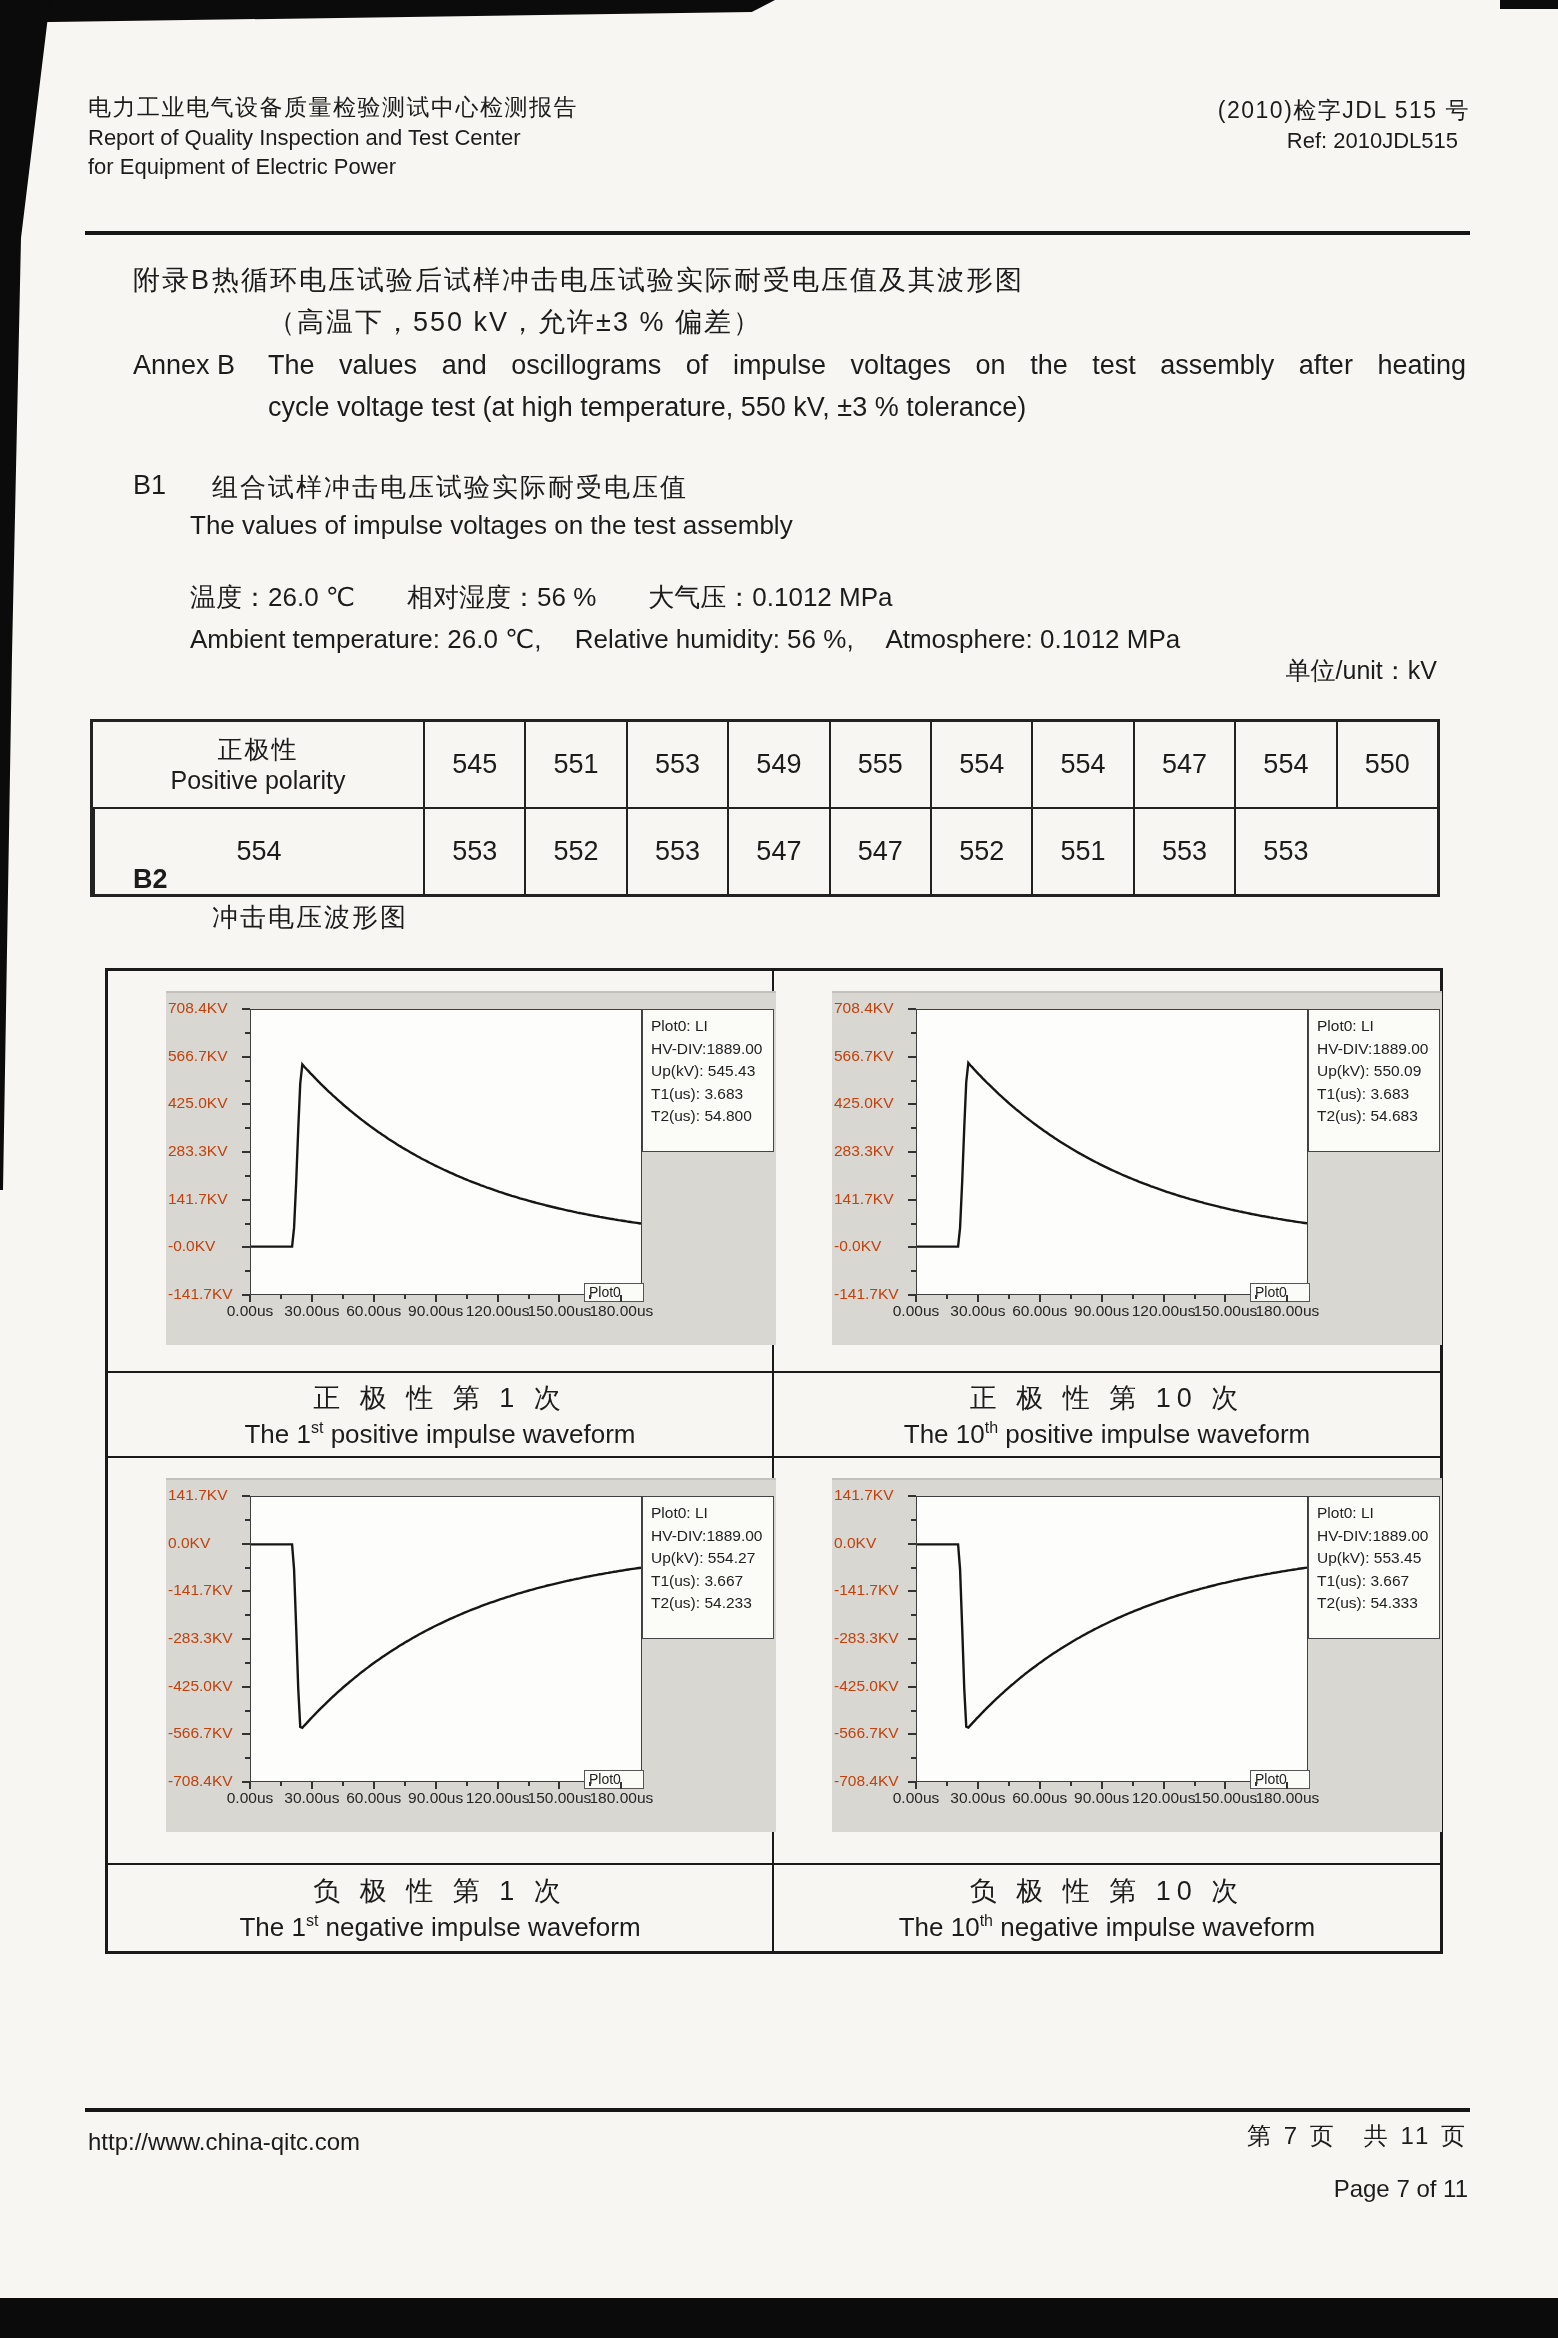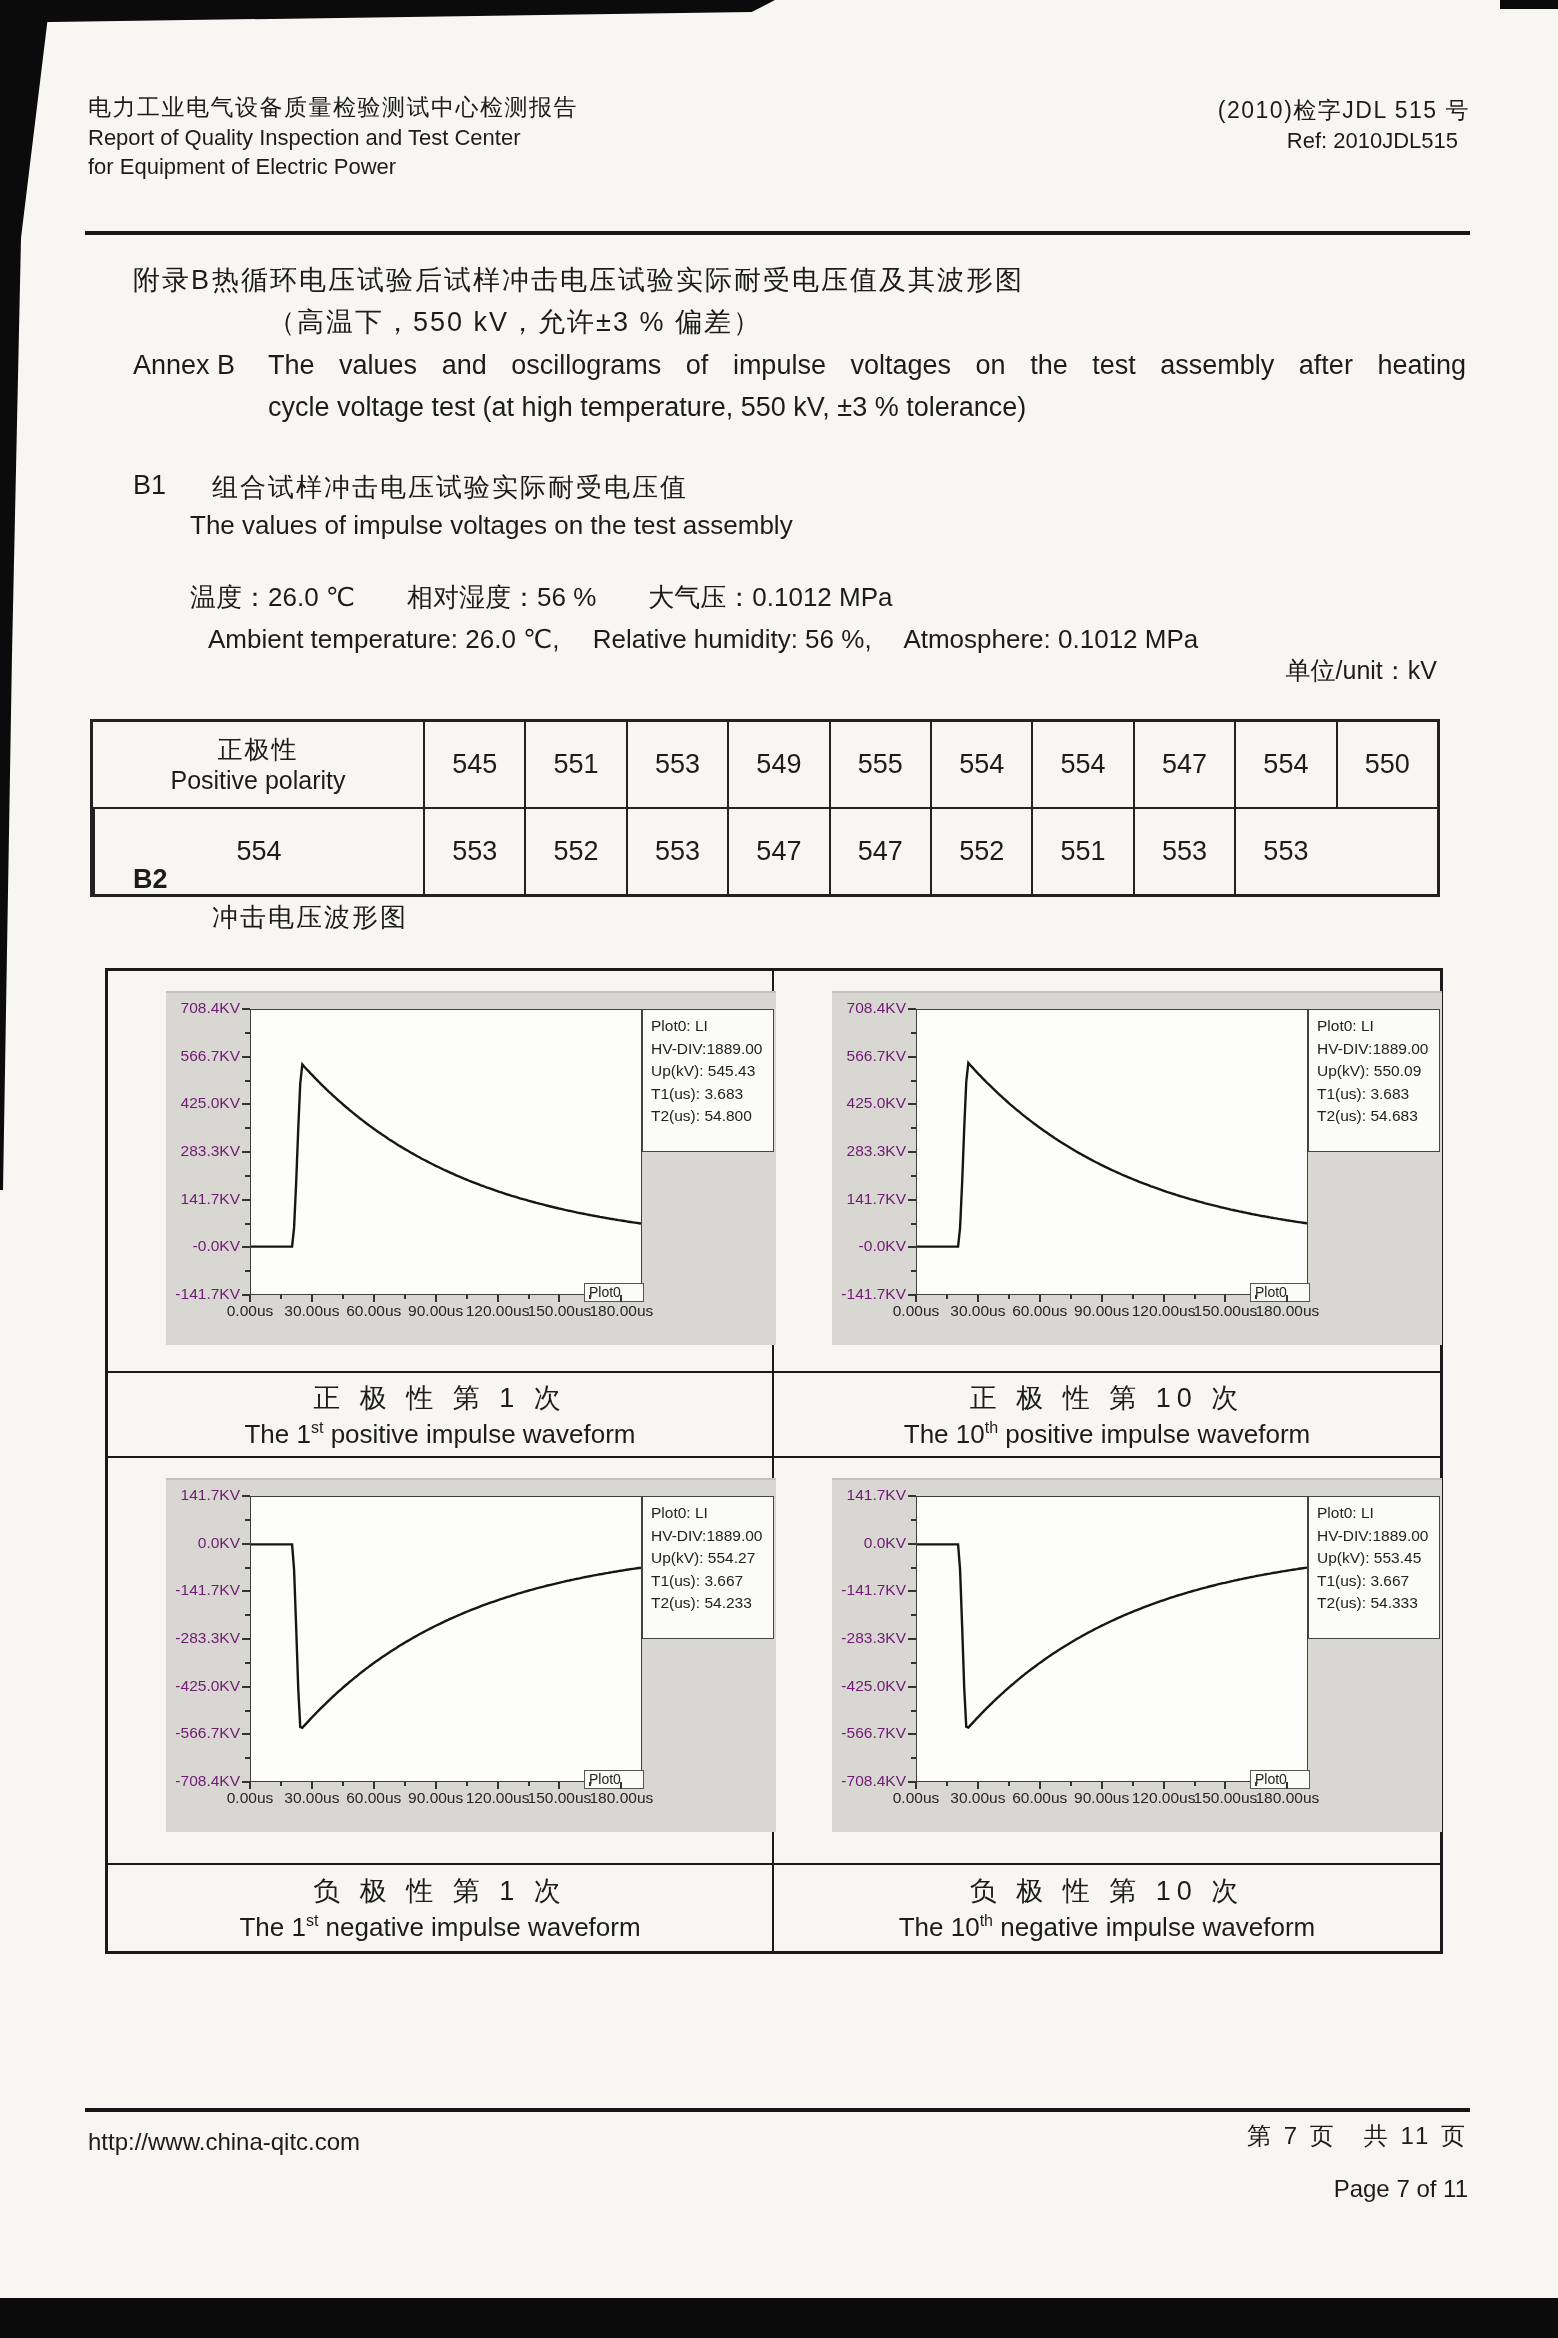--- a/index.html
+++ b/index.html
@@ -57,21 +57,21 @@
     background:#fdfdfb;border:1.5px solid #3f3f3f;box-sizing:border-box;
   }
   .plot svg{position:absolute;left:0;top:0;width:100%;height:100%;}
   .wavepath{fill:none;stroke:#161616;stroke-width:2.4;}
   .anno{
     position:absolute;left:476px;top:16px;width:132px;height:143px;
     background:#fbfbf8;border:1.5px solid #454545;box-sizing:border-box;
     font-size:15.5px;line-height:22.5px;padding:5px 2px 0 8px;color:#222;
     overflow:hidden;white-space:nowrap;
   }
-  .ytick-label{position:absolute;font-size:15.5px;color:#701a75;width:72px;text-align:right;}
+  .ytick-label{position:absolute;font-size:15.5px;color:#c2410c;width:72px;}
   .xtick-label{position:absolute;font-size:15.5px;color:#262626;text-align:center;}
   .tickmark{position:absolute;background:#333;}
   .plot0chip{
     position:absolute;left:418px;top:290px;width:60px;height:19px;
     background:#fbfbf8;border:1px solid #555;box-sizing:border-box;
     font-size:14px;line-height:17px;padding-left:4px;overflow:hidden;color:#222;
   }
   
   .foot-url{font-size:24px;}
   .foot-zh{font-size:24px;letter-spacing:3px;}
@@ -105,21 +105,21 @@
   <div class="abs zh-lg" style="left:268px;top:304px;">（高温下，550 kV，允许±3 % 偏差）</div>
   <div class="abs en-lg" style="left:133px;top:350px;font-size:27px;">Annex B</div>
   <div class="abs en-lg just" style="left:268px;top:350px;width:1198px;font-size:27px;">The values and oscillograms of impulse voltages on the test assembly after heating</div>
   <div class="abs en-lg" style="left:268px;top:392px;font-size:27px;">cycle voltage test (at high temperature, 550 kV, ±3 % tolerance)</div>
 
   <div class="abs sec-label" style="left:133px;top:470px;">B1</div>
   <div class="abs zh-lg" style="left:212px;top:470px;font-size:26px;">组合试样冲击电压试验实际耐受电压值</div>
   <div class="abs en-lg" style="left:190px;top:510px;">The values of impulse voltages on the test assembly</div>
 
   <div class="abs" style="left:190px;top:580px;font-size:26px;">温度：26.0 ℃　　相对湿度：56 %　　大气压：0.1012 MPa</div>
-  <div class="abs" style="left:208px;top:622px;font-size:26px;">Ambient temperature: 26.0 ℃,　 Relative humidity: 56 %,　 Atmosphere: 0.1012 MPa</div>
+  <div class="abs" style="left:190px;top:622px;font-size:26px;">Ambient temperature: 26.0 ℃,　 Relative humidity: 56 %,　 Atmosphere: 0.1012 MPa</div>
   <div class="abs" style="right:121px;top:654px;font-size:25px;">单位/unit：kV</div>
 
   <div class="abs vtable" style="left:90px;top:690px;width:1350px;">
     <div class="vrow">
       <div class="vlabel">
         <span class="l-zh">正极性</span>
         <span class="l-en">Positive polarity</span>
       </div>
     <div class="vcell">545</div>
         <div class="vcell">551</div>

